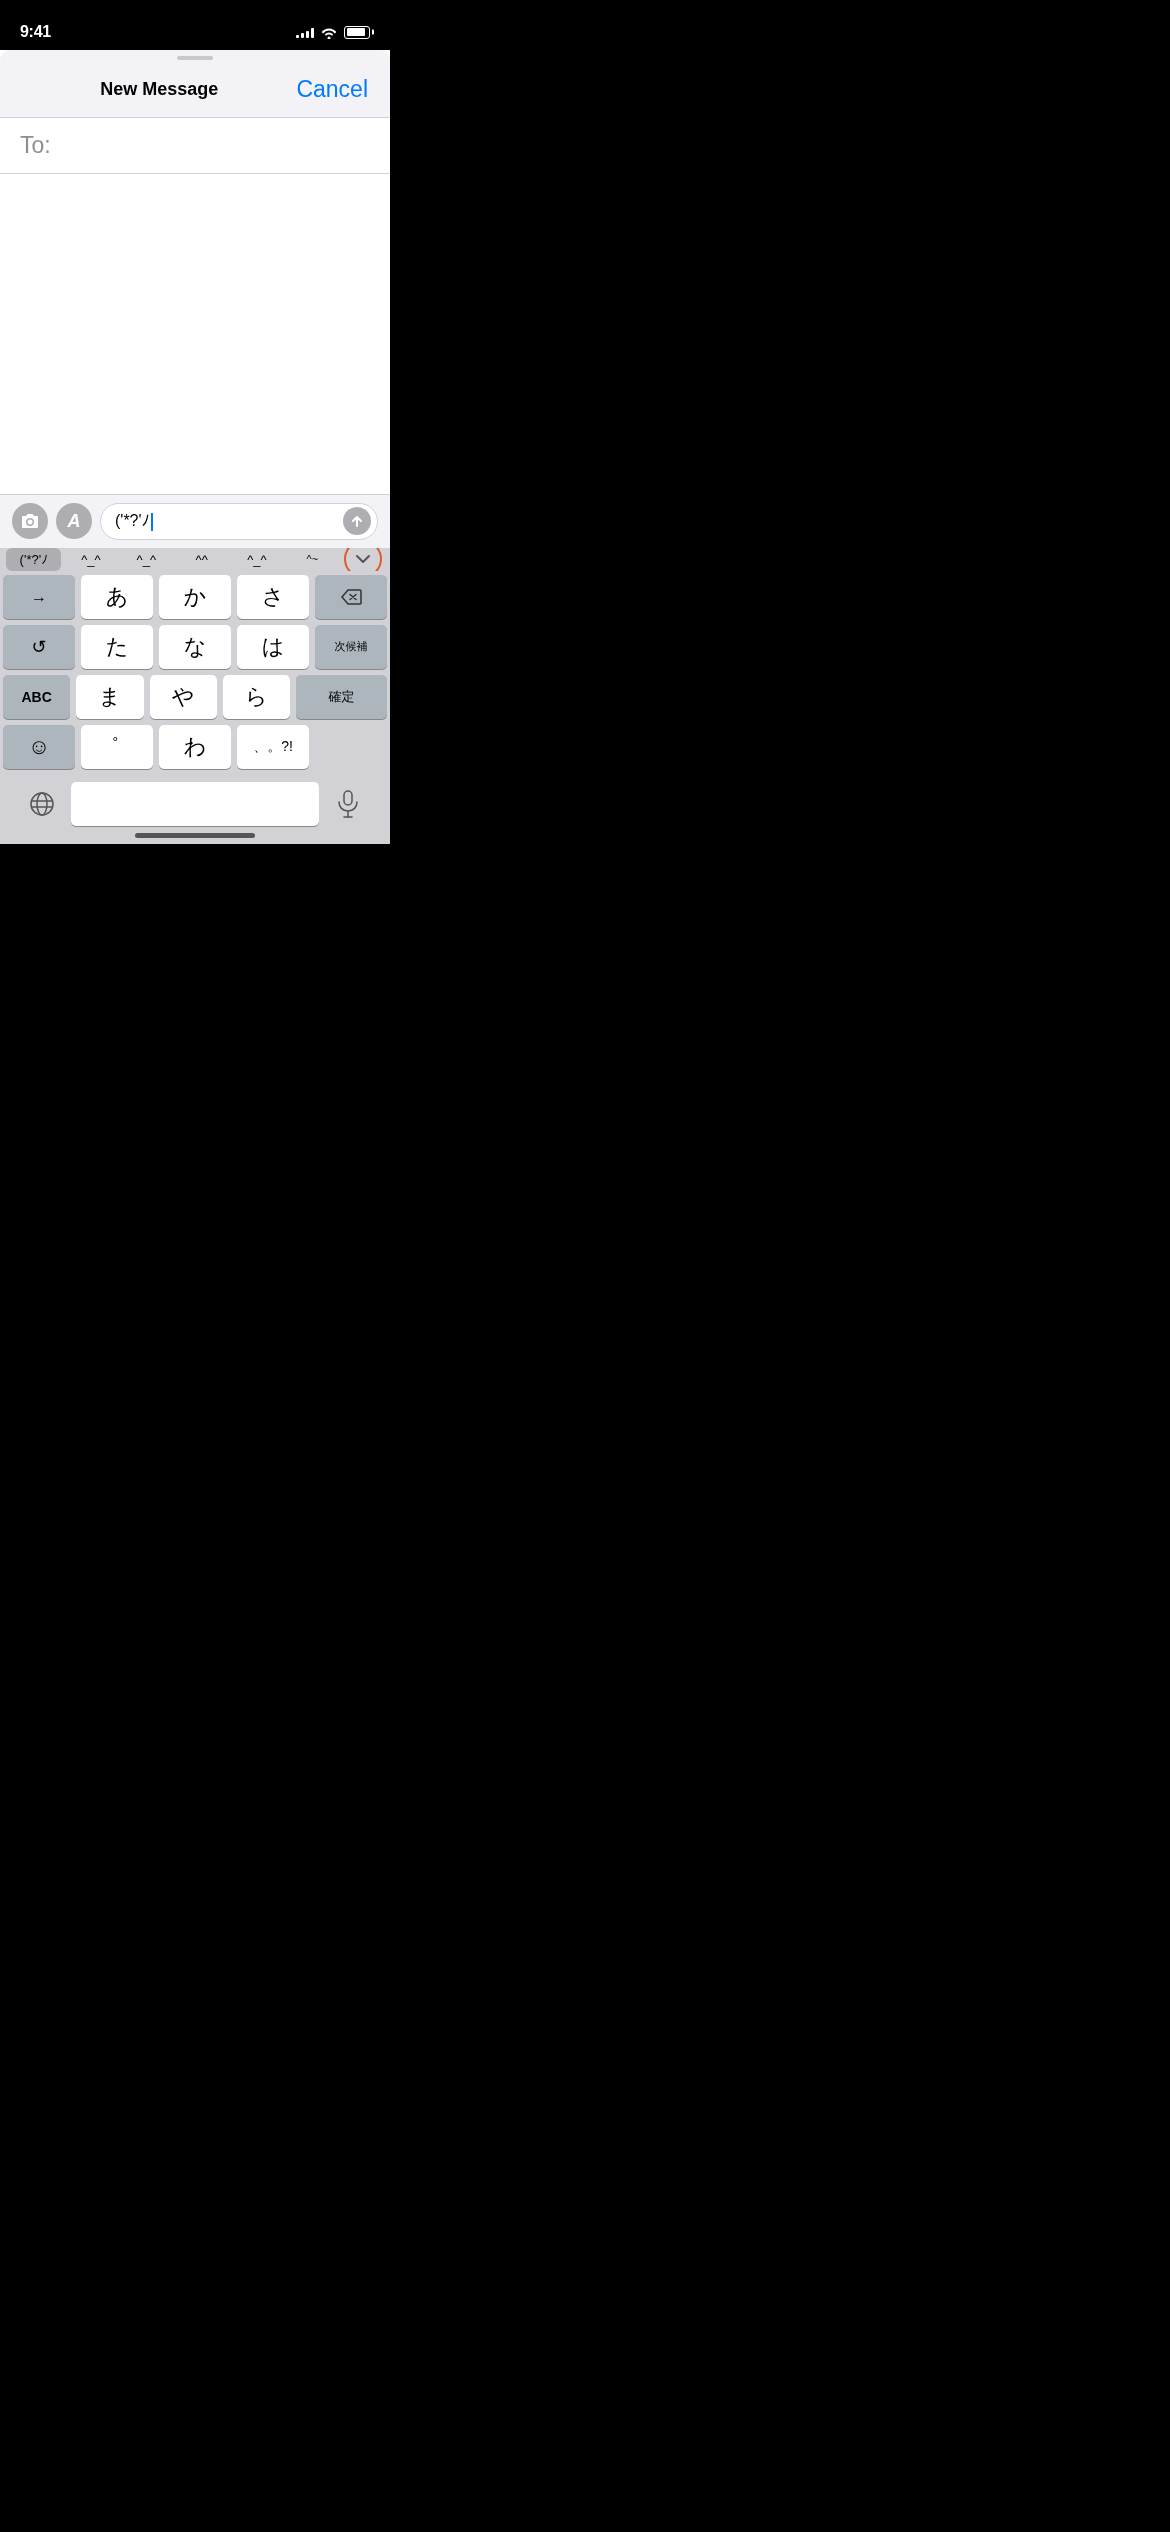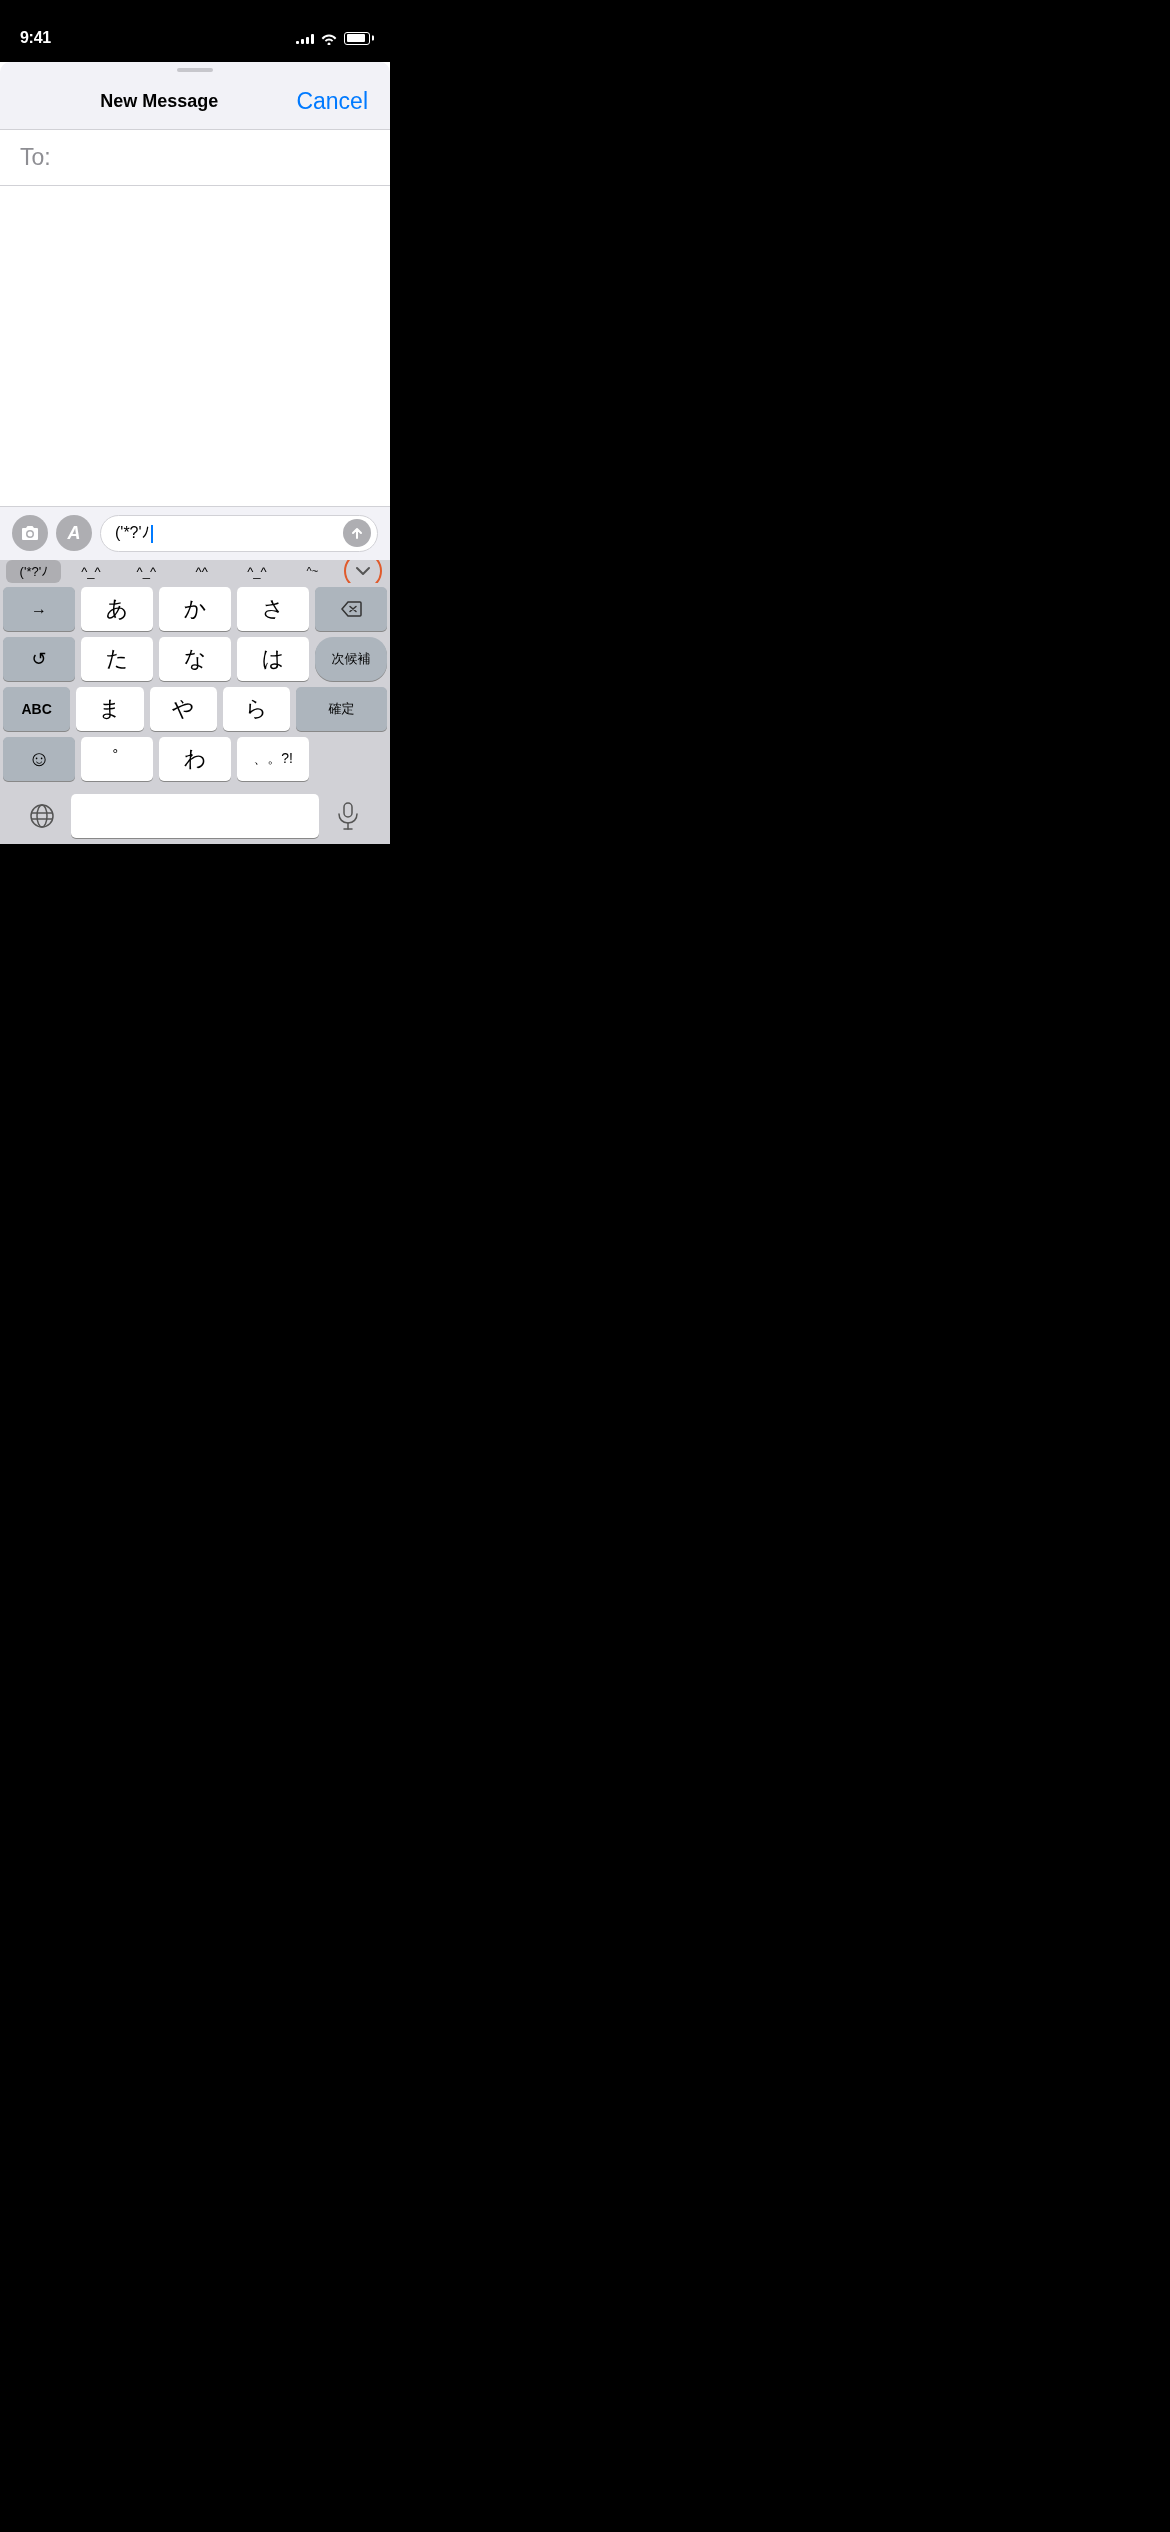--- a/index.html
+++ b/index.html
@@ -10,21 +10,21 @@
       height: 844px;
       background: #000;
       font-family: -apple-system, 'SF Pro Display', 'Helvetica Neue', sans-serif;
       overflow: hidden;
       position: relative;
     }
 
     
     .status-bar {
       background: #000;
-      height: 62px;
+      height: 50px;
       display: flex;
       align-items: center;
       justify-content: space-between;
       padding: 14px 20px 0;
       color: #fff;
       font-size: 15px;
       font-weight: 600;
     }
 
     .status-time {
@@ -315,23 +315,22 @@
 
     .key-arrow {
       font-size: 16px;
     }
 
     .key-delete {
       font-size: 18px;
     }
 
     .key-nextcand {
-      font-size: 13px;
+      font-size: 11px;
       line-height: 1.2;
-      border-radius: 18px;
     }
 
     .key-confirm {
       font-size: 13px;
       flex: 0 0 calc(25% - 5px);
     }
 
     
     .bottom-row {
       display: flex;

